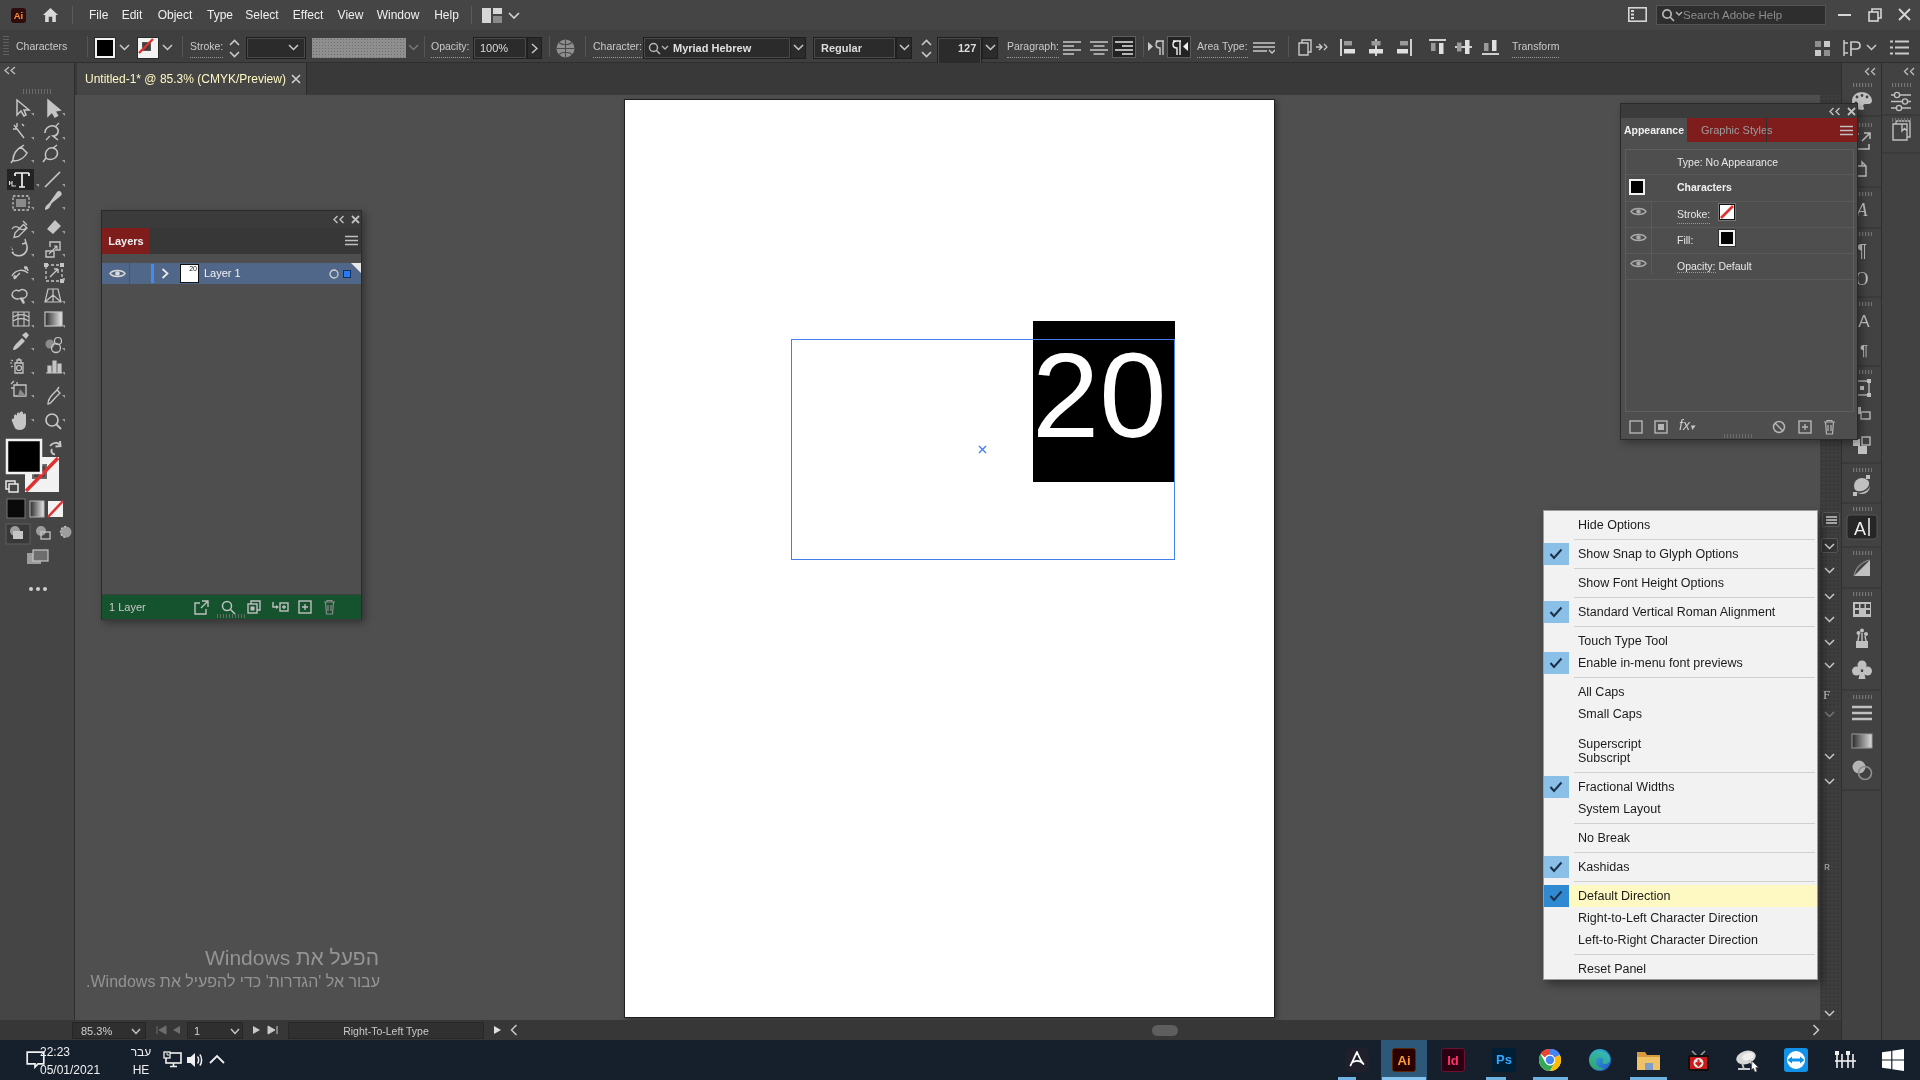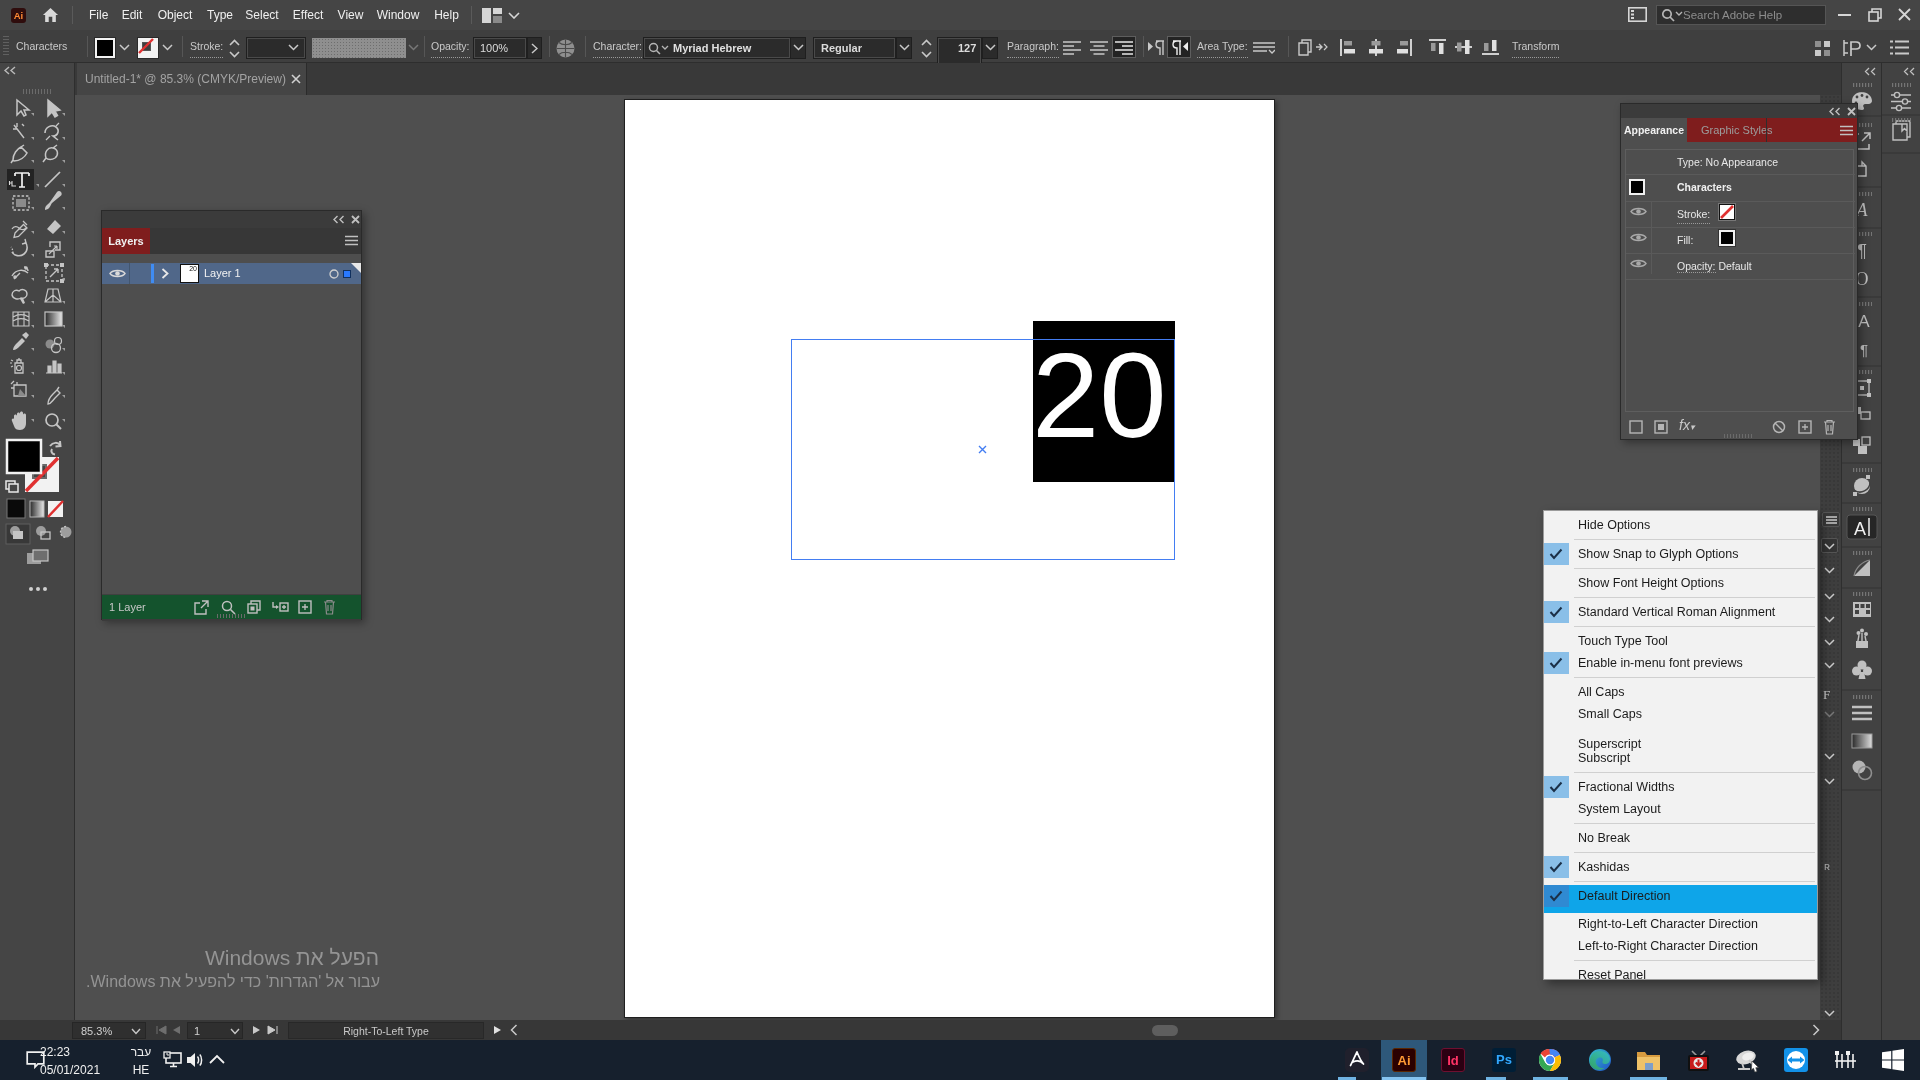--- a/index.html
+++ b/index.html
@@ -219,21 +219,21 @@
         <path d="M1 1 L5.5 5.5 L10 1" stroke="#c9c9c9" stroke-width="1.5" fill="none"></path>
       </svg>
     <svg class="abs" style="left:1890px;top:10px" width="19" height="15" viewBox="0 0 19 15">
         <path d="M5 1.5 H19 M5 7.5 H19 M5 13.5 H19" stroke="#c9c9c9" stroke-width="1.8"></path>
         <path d="M0 1.5 H3 M0 7.5 H3 M0 13.5 H3" stroke="#c9c9c9" stroke-width="1.8"></path>
       </svg>
   </div>
 
   <div class="abs" id="tabstrip" style="left:0;top:63px;width:1920px;height:32px;background:#393939;">
     <div class="abs" style="left:77px;top:0;width:230px;height:32px;background:#454545;border-right:1px solid #2b2b2b;">
-      <div class="abs" style="left:8px;top:0;height:32px;line-height:32px;color:#a3a3a3;font-size:12px;">Untitled-1* @ 85.3% (CMYK/Preview)</div>
+      <div class="abs" style="left:8px;top:0;height:32px;line-height:32px;color:#fef9c3;font-size:12px;">Untitled-1* @ 85.3% (CMYK/Preview)</div>
       <svg class="abs" style="left:214px;top:11px" width="10" height="10" viewBox="0 0 10 10">
           <path d="M1 1 L9 9 M9 1 L1 9" stroke="#d0d0d0" stroke-width="1.6"></path>
         </svg>
     </div>
   </div>
 
   <div class="abs" id="canvas" style="left:75px;top:95px;width:1766px;height:925px;background:#4f4f4f;">
 
     <div class="abs" style="left:549px;top:4px;width:651px;height:919px;background:#ffffff;border:1px solid #1f1f1f;box-shadow:2px 2px 5px rgba(0,0,0,0.35);"></div>
 
@@ -755,21 +755,21 @@
         <span style="position:absolute;left:0;top:0;width:25px;height:22px;background:#8abfe8;">
           <svg style="position:absolute;left:5px;top:5px" width="14" height="12" viewBox="0 0 14 12">
             <path d="M1.5 6 L5 10 L12.5 1.5" stroke="#1b3048" stroke-width="2" fill="none"></path>
           </svg>
         </span>
         <span style="position:absolute;left:34px;top:0;white-space:nowrap;">Kashidas</span>
       </div>
     <div style="height:7px;position:relative;">
         <div style="position:absolute;left:30px;right:2px;top:3px;height:1px;background:#d0d0d0;"></div>
       </div>
-    <div style="position:relative;height:28px;line-height:22px;background:#0ea5e9;">
+    <div style="position:relative;height:22px;line-height:22px;background:#fef9c3;">
         <span style="position:absolute;left:0;top:0;width:25px;height:22px;background:#2f8ad2;">
           <svg style="position:absolute;left:5px;top:5px" width="14" height="12" viewBox="0 0 14 12">
             <path d="M1.5 6 L5 10 L12.5 1.5" stroke="#1b3048" stroke-width="2" fill="none"></path>
           </svg>
         </span>
         <span style="position:absolute;left:34px;top:0;white-space:nowrap;">Default Direction</span>
       </div>
     <div style="position:relative;height:22px;line-height:22px;">
         <span style="position:absolute;left:34px;top:0;white-space:nowrap;">Right-to-Left Character Direction</span>
       </div>

